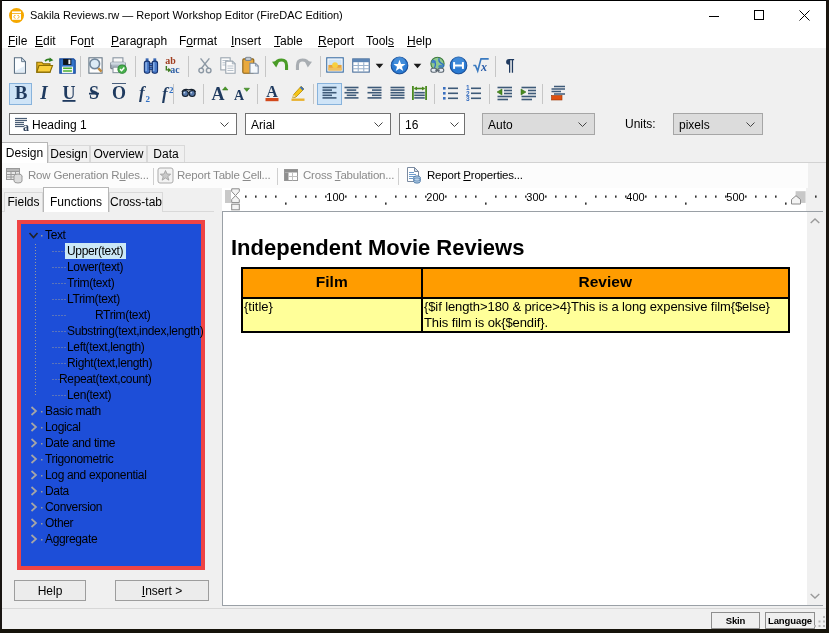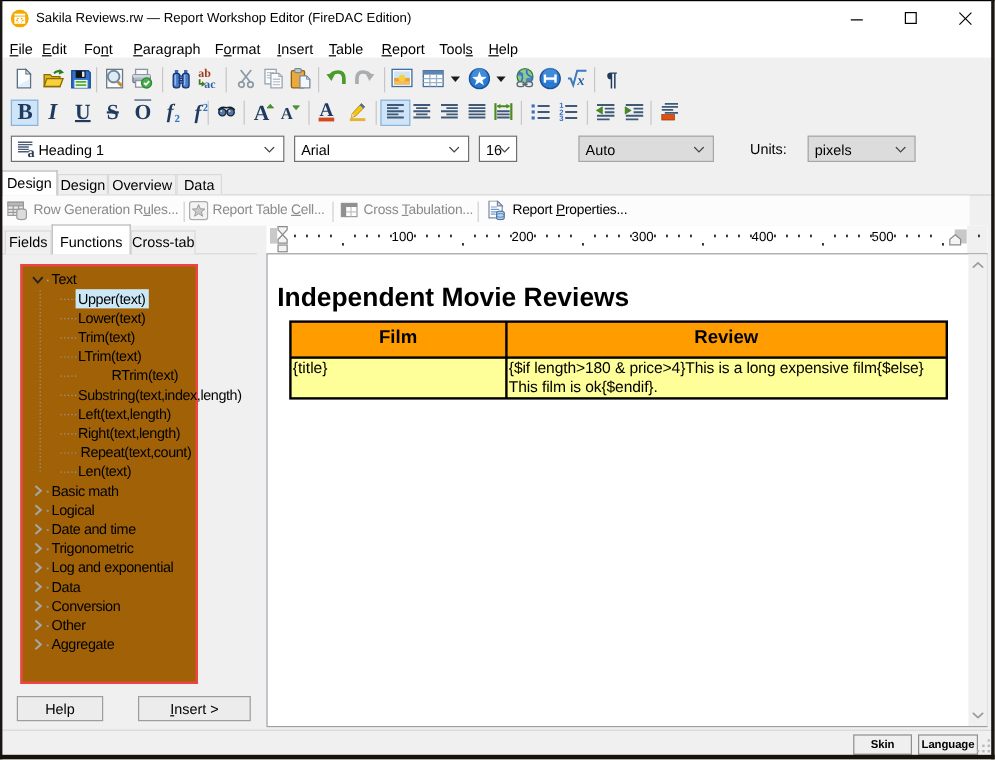--- a/index.html
+++ b/index.html
@@ -40,21 +40,21 @@
 #actionbar { left:0; top:163px; width:808px; height:25px; background:#fcfcfc; }
 .abtxt { position:absolute; top:6px; font-size:11.5px; letter-spacing:-0.2px; color:#8a8a8a; }
 .abtxt.on { color:#000; }
 .abtxt u { text-decoration:underline; }
 .asep { position:absolute; top:5px; width:1px; height:17px; background:#cfcfcf; }
 
 .ltab { position:absolute; font-size:12px; text-align:center; background:#f0f0f0; border:1px solid #d9d9d9; border-bottom:none; top:5px; height:20px; padding-top:2px; z-index:3;}
 .ltab.sel { background:#fff; border-color:#b6b6b6; top:0; height:25px; padding-top:7px; }
 #lpline { left:2px; top:211px; width:212px; height:1px; background:#d9d9d9; z-index:2;}
 
-#treebox { left:17px; top:220px; width:148px; height:350px; background:#a16207; border:2px solid #ef4444; z-index:4;}
+#treebox { left:17px; top:220px; width:188px; height:350px; background:#1d4ed8; border:4px solid #ef4444; z-index:4;}
 .tn { position:absolute; font-size:12px; letter-spacing:-0.35px; white-space:nowrap; height:16px; line-height:16px; }
 
 .btn { position:absolute; background:#ececec; border:1px solid #9d9d9d; font-size:12px; text-align:center; }
 
 #ruler { left:222px; top:188px; width:601px; height:23px; background:#fff; }
 #docbox { left:222px; top:211px; width:601px; height:395px; background:#fff; border:1px solid #9aa0a6; }
 
 #statusbar { left:0; top:608px; width:829px; height:21px; background:#f0f0f0; border-top:1px solid #d7d7d7; }
 .sbtn { position:absolute; top:3px; height:17px; background:#efefef; border:1px solid #8e8e8e; font-size:9.5px; font-weight:bold; text-align:center; letter-spacing:-0.1px; }
 
@@ -402,21 +402,21 @@
     <svg class="cv" style="right:7px">
         <path d="M0.5 0.5 L4.5 4.5 L8.5 0.5" stroke="#444" fill="none"></path>
       </svg>
   </div>
   <div class="combo" style="left:245px;width:146px;">
     <span class="ctext">Arial</span>
     <svg class="cv" style="right:7px">
         <path d="M0.5 0.5 L4.5 4.5 L8.5 0.5" stroke="#444" fill="none"></path>
       </svg>
   </div>
-  <div class="combo" style="left:399px;width:32px;">
+  <div class="combo" style="left:399px;width:66px;">
     <span class="ctext">16</span>
     <svg class="cv" style="right:5px">
         <path d="M0.5 0.5 L4.5 4.5 L8.5 0.5" stroke="#444" fill="none"></path>
       </svg>
   </div>
   <div class="combo gray" style="left:470px;width:113px;">
     <span class="ctext">Auto</span>
     <svg class="cv" style="right:7px">
         <path d="M0.5 0.5 L4.5 4.5 L8.5 0.5" stroke="#444" fill="none"></path>
       </svg>
@@ -521,21 +521,21 @@
   </svg>
   <div class="tn" style="left:24px;top:3px;">Text</div>
   <div class="tn" style="left:44px;top:19px;background:#cbe8f6;padding:0 3px 0 2px;">Upper(text)</div>
   <div class="tn" style="left:46px;top:35px;">Lower(text)</div>
   <div class="tn" style="left:46px;top:51px;">Trim(text)</div>
   <div class="tn" style="left:46px;top:67px;">LTrim(text)</div>
   <div class="tn" style="left:46px;top:83px;margin-left:28px;">RTrim(text)</div>
   <div class="tn" style="left:46px;top:99px;">Substring(text,index,length)</div>
   <div class="tn" style="left:46px;top:115px;">Left(text,length)</div>
   <div class="tn" style="left:46px;top:131px;">Right(text,length)</div>
-  <div class="tn" style="left:48px;top:147px;text-align:right;">Repeat(text,count)</div>
+  <div class="tn" style="left:38px;top:147px;text-align:right;">Repeat(text,count)</div>
   <div class="tn" style="left:46px;top:163px;">Len(text)</div>
   <div class="tn" style="left:24px;top:179px;">Basic math</div>
   <div class="tn" style="left:24px;top:195px;">Logical</div>
   <div class="tn" style="left:24px;top:211px;">Date and time</div>
   <div class="tn" style="left:24px;top:227px;">Trigonometric</div>
   <div class="tn" style="left:24px;top:243px;">Log and exponential</div>
   <div class="tn" style="left:24px;top:259px;">Data</div>
   <div class="tn" style="left:24px;top:275px;">Conversion</div>
   <div class="tn" style="left:24px;top:291px;">Other</div>
   <div class="tn" style="left:24px;top:307px;">Aggregate</div>

